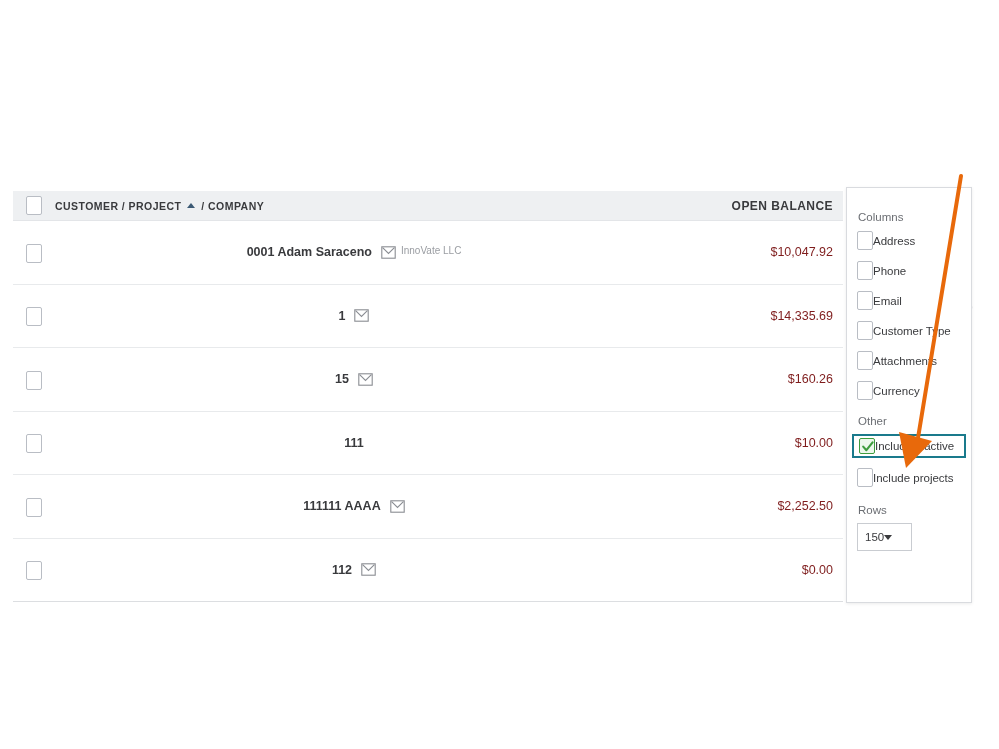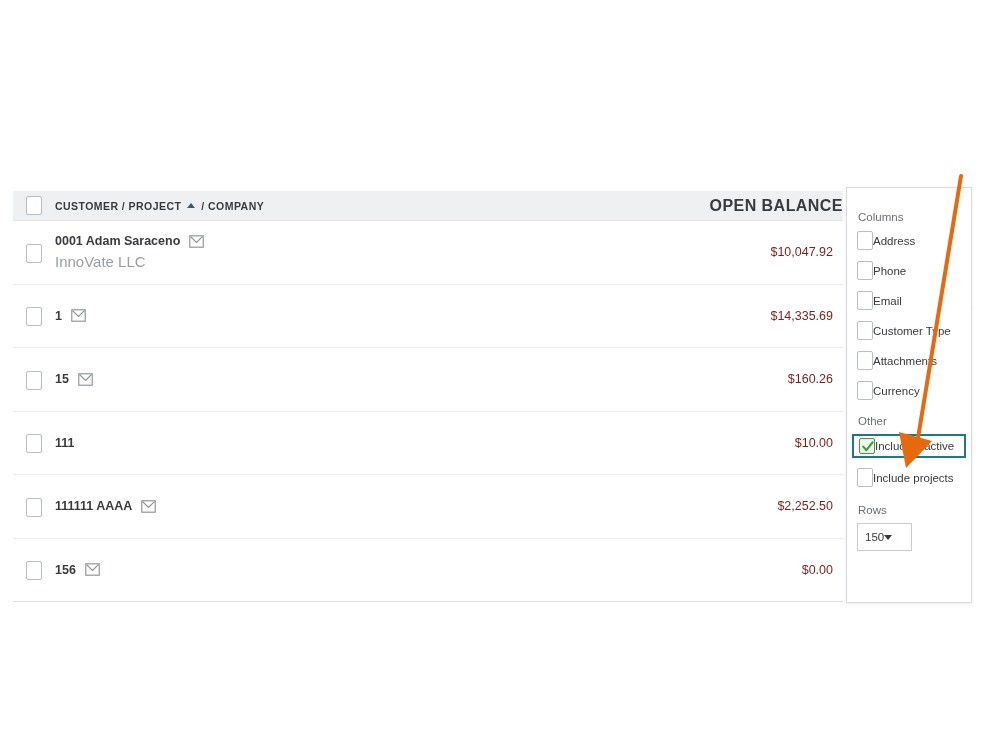--- a/index.html
+++ b/index.html
@@ -48,33 +48,33 @@
 
   
   .table{position:absolute;left:13px;top:191px;width:830px;}
   .thead{
     height:29px;background:#eef0f2;
     display:flex;align-items:center;
     border-bottom:1px solid #e3e5e8;
   }
   .th-check{width:42px;display:flex;justify-content:center;align-items:center;}
   .th-name{flex:1;font-size:10.5px;font-weight:bold;letter-spacing:.45px;color:#393a3d;display:flex;align-items:center;gap:4px;}
-  .th-bal{width:180px;text-align:right;font-size:16px;font-weight:bold;letter-spacing:.45px;color:#393a3d;}
+  .th-bal{width:180px;text-align:right;padding-right:10px;font-size:12px;font-weight:bold;letter-spacing:.45px;color:#393a3d;}
   .sort-tri{width:0;height:0;border-left:4px solid transparent;border-right:4px solid transparent;border-bottom:5px solid #3c5a75;display:inline-block;margin:0 2px;}
 
   .row{
     height:62.5px;display:flex;align-items:center;
     border-bottom:1px solid #e8eaec;background:#fff;
   }
   .row:last-child{border-bottom:1px solid #dcdee1;}
   .cell-check{width:42px;display:flex;justify-content:center;align-items:flex-start;padding-top:2px;}
-  .cell-name{flex:1;display:flex;flex-direction:column;justify-content:center;gap:5px;}
+  .cell-name{flex:1;display:flex;flex-direction:row;justify-content:center;gap:5px;}
   .name-line{display:flex;align-items:center;gap:9px;}
   .name-txt{font-size:12.5px;font-weight:bold;color:#393a3d;}
-  .sub-txt{font-size:15px;color:#9a9da2;font-weight:normal;}
+  .sub-txt{font-size:10px;color:#9a9da2;font-weight:normal;}
   .cell-bal{width:180px;text-align:right;padding-right:10px;font-size:12.5px;color:#7f1d1d;}
 
   .cbox{
     width:16px;height:19px;border:1.4px solid #b9bdc4;border-radius:2px;
     background:#fff;box-sizing:border-box;display:inline-block;cursor:pointer;
   }
   .env-icon{width:15px;height:13px;display:block;}
 
   
   .panel{
@@ -243,21 +243,21 @@
             </div>
           </div>
           <div class="cell-bal">$2,252.50</div>
         </div>
         <div class="row">
           <div class="cell-check">
             <span class="cbox"></span>
           </div>
           <div class="cell-name">
             <div class="name-line">
-              <span class="name-txt">156</span>
+              <span class="name-txt">112</span>
               <svg class="env-icon" viewBox="0 0 15 13">
                 <rect x="0.8" y="0.8" width="13.4" height="11.4" stroke="#8a8d93" stroke-width="1.1" fill="#fff"></rect>
                 <path d="M1.6 1.6 L7.5 7.4 L13.4 1.6" stroke="#8a8d93" stroke-width="1.1" fill="none"></path>
               </svg>
             </div>
           </div>
           <div class="cell-bal">$0.00</div>
         </div>
       </div>
   </div>

